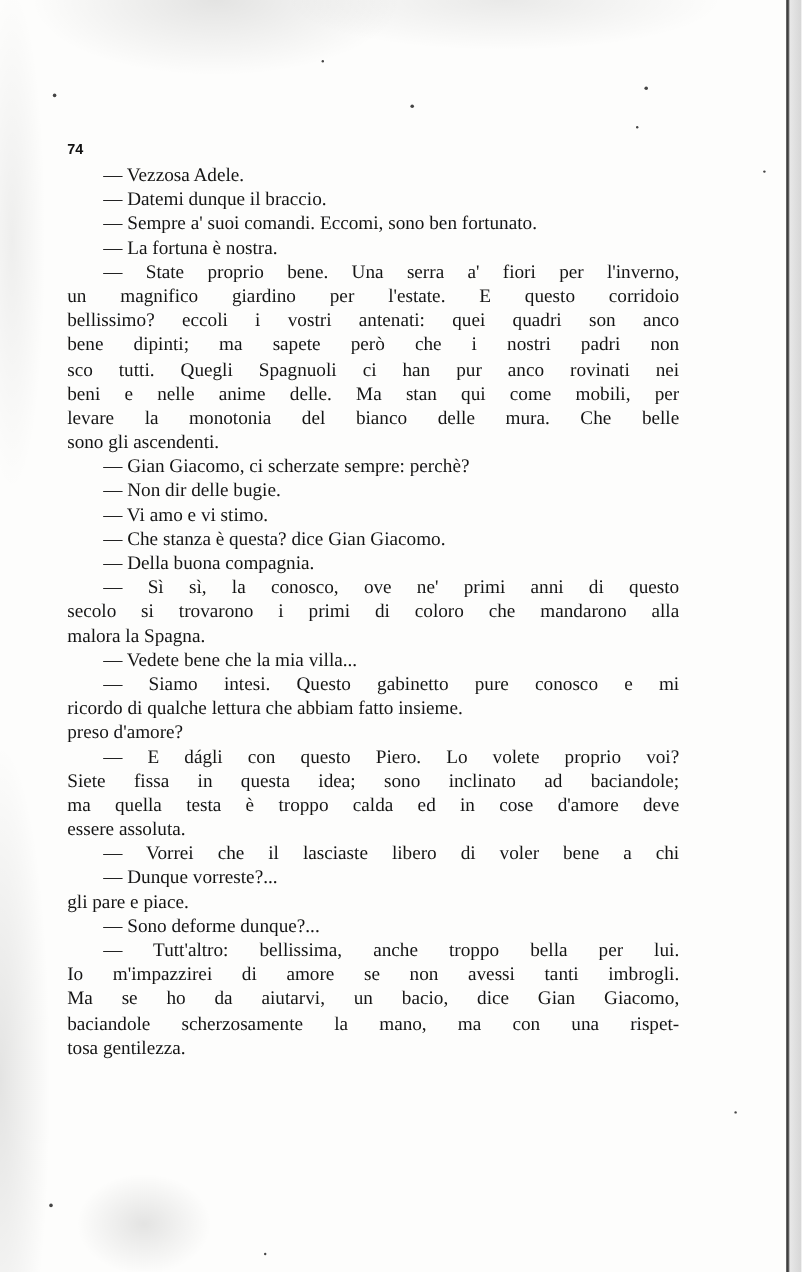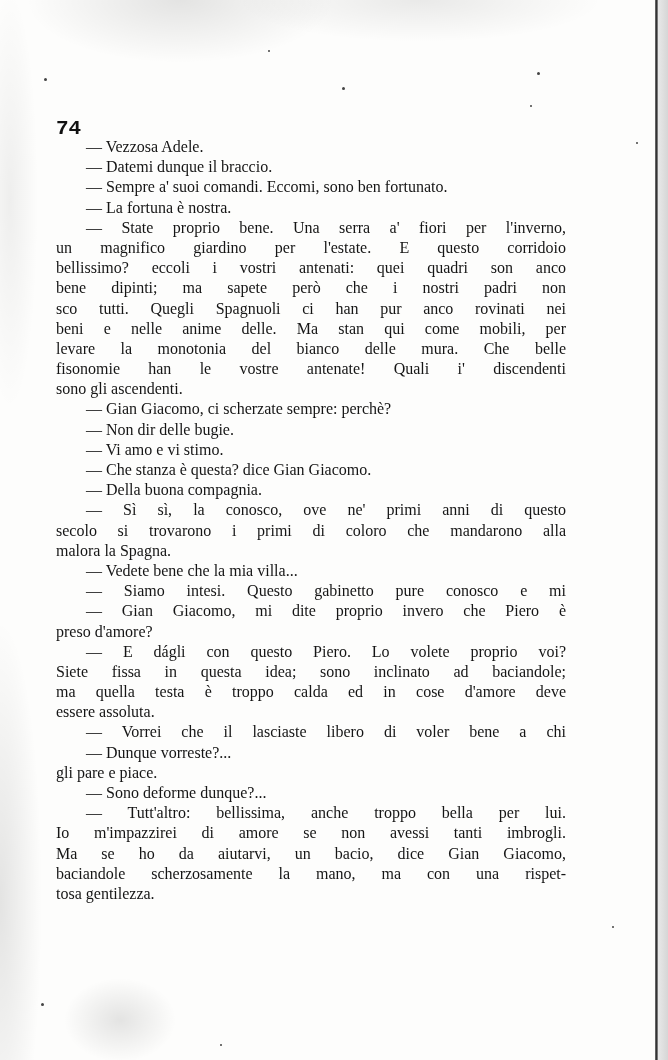--- a/index.html
+++ b/index.html
@@ -46,23 +46,23 @@
   .speck {
     position: absolute;
     width: 3px; height: 3px;
     border-radius: 50%;
     background: #444;
   }
   .page-number {
     position: absolute;
     left: 56px;
     top: 117px;
-    font-family: Liberation Mono, monospace;
+    font-family: Liberation Sans, sans-serif;
     font-weight: bold;
-    font-size: 21px;
+    font-size: 12px;
     letter-spacing: 0px;
     color: #111;
   }
   .text-block {
     position: absolute;
     left: 56px;
     top: 137px;
     width: 510px;
   }
   .line {
@@ -105,33 +105,32 @@
       <div class="line indent">— Datemi dunque il braccio.</div>
       <div class="line indent">— Sempre a' suoi comandi. Eccomi, sono ben fortunato.</div>
       <div class="line indent">— La fortuna è nostra.</div>
       <div class="line indent justify">— State proprio bene. Una serra a' fiori per l'inverno,</div>
       <div class="line justify">un magnifico giardino per l'estate. E questo corridoio</div>
       <div class="line justify">bellissimo? eccoli i vostri antenati: quei quadri son anco</div>
       <div class="line justify">bene dipinti; ma sapete però che i nostri padri non</div>
       <div class="line justify">sco tutti. Quegli Spagnuoli ci han pur anco rovinati nei</div>
       <div class="line justify">beni e nelle anime delle. Ma stan qui come mobili, per</div>
       <div class="line justify">levare la monotonia del bianco delle mura. Che belle</div>
-      <div class="line justify">fisonomie han le vostre antenate! Quali i' discendenti</div>
       <div class="line">sono gli ascendenti.</div>
       <div class="line indent">— Gian Giacomo, ci scherzate sempre: perchè?</div>
       <div class="line indent">— Non dir delle bugie.</div>
       <div class="line indent">— Vi amo e vi stimo.</div>
       <div class="line indent">— Che stanza è questa? dice Gian Giacomo.</div>
       <div class="line indent">— Della buona compagnia.</div>
       <div class="line indent justify">— Sì sì, la conosco, ove ne' primi anni di questo</div>
       <div class="line justify">secolo si trovarono i primi di coloro che mandarono alla</div>
       <div class="line">malora la Spagna.</div>
       <div class="line indent">— Vedete bene che la mia villa...</div>
       <div class="line indent justify">— Siamo intesi. Questo gabinetto pure conosco e mi</div>
-      <div class="line indent justify">— Gian Giacomo, mi dite proprio invero che Piero è</div>
+      <div class="line">ricordo di qualche lettura che abbiam fatto insieme.</div>
       <div class="line">preso d'amore?</div>
       <div class="line indent justify">— E dágli con questo Piero. Lo volete proprio voi?</div>
       <div class="line justify">Siete fissa in questa idea; sono inclinato ad baciandole;</div>
       <div class="line justify">ma quella testa è troppo calda ed in cose d'amore deve</div>
       <div class="line">essere assoluta.</div>
       <div class="line indent justify">— Vorrei che il lasciaste libero di voler bene a chi</div>
       <div class="line indent">— Dunque vorreste?...</div>
       <div class="line">gli pare e piace.</div>
       <div class="line indent">— Sono deforme dunque?...</div>
       <div class="line indent justify">— Tutt'altro: bellissima, anche troppo bella per lui.</div>

